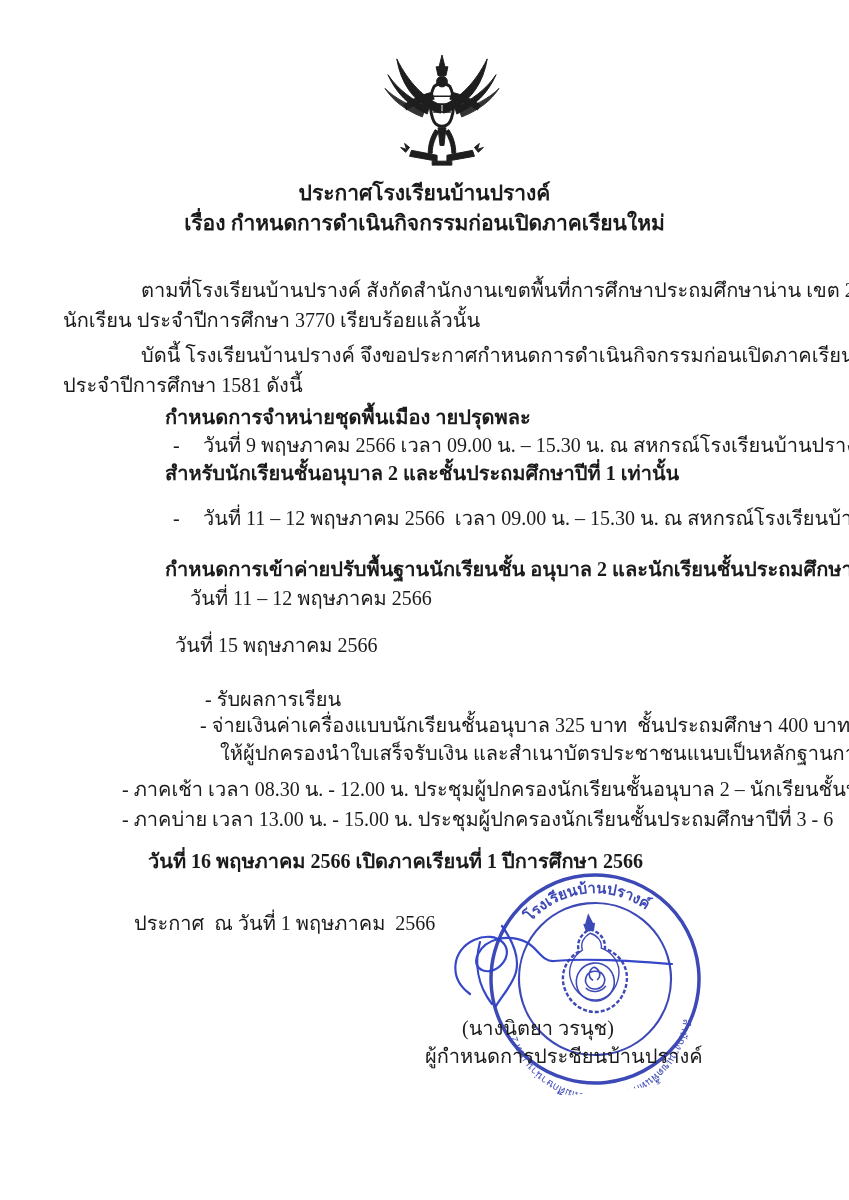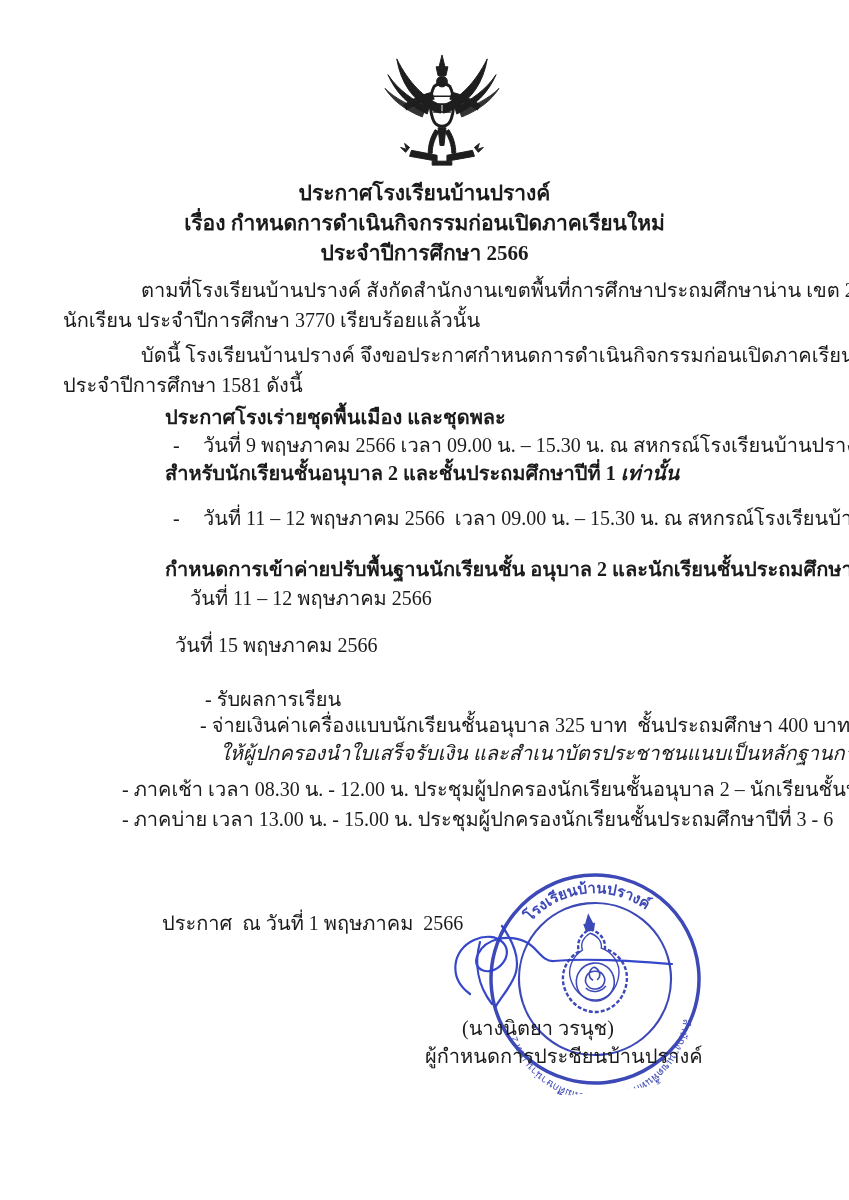--- a/index.html
+++ b/index.html
@@ -7,21 +7,21 @@
     position:relative;
     width:849px;height:1200px;
     margin:0 auto;
     background:#ffffff;
     font-family:"Liberation Serif","DejaVu Sans",serif;
     color:#1b1b1b;
     overflow:hidden;
   }
   .line{position:absolute;white-space:pre;font-size:20px;line-height:1.3;}
   .bold{font-weight:bold;}
-  .italic{font-style:italic;}
+  .italic{}
   .title-line{position:absolute;left:0;right:0;text-align:center;font-size:21px;font-weight:bold;white-space:pre;}
   .emblem-wrap{position:absolute;left:383px;top:54px;width:118px;height:118px;}
   .stamp-wrap{position:absolute;left:482px;top:866px;width:226px;height:226px;transform:rotate(-6deg);}
   .sig-wrap{position:absolute;left:440px;top:912px;width:270px;height:110px;}
   svg{display:block;}
 </style>
 </head>
 <body>
 
 <div class="page">
@@ -59,46 +59,46 @@
         <path d="M27,94 l-5,-4 l2,6 l-6,-2 l5,5 Z"></path>
         <path d="M93,94 l5,-4 l-2,6 l6,-2 l-5,5 Z"></path>
 
         <path d="M50,108 h20 v4 h-20 Z"></path>
       </g>
     </svg>
   </div>
 
   <div class="title-line" style="top:206px">เรื่อง กำหนดการดำเนินกิจกรรมก่อนเปิดภาคเรียนใหม่</div>
   <div class="title-line" style="top:176px">ประกาศโรงเรียนบ้านปรางค์</div>
-  <div class="title-line" style="top:236px">ประจำปีการศึกษา 2566</div>
 
   <div class="line" style="left:141px;top:277px">ตามที่โรงเรียนบ้านปรางค์ สังกัดสำนักงานเขตพื้นที่การศึกษาประถมศึกษาน่าน เขต 2  ได้ดำเนินการรับสมัคร</div>
   <div class="line" style="left:63px;top:307px">นักเรียน ประจำปีการศึกษา 3770 เรียบร้อยแล้วนั้น</div>
   <div class="line" style="left:141px;top:342px">บัดนี้ โรงเรียนบ้านปรางค์ จึงขอประกาศกำหนดการดำเนินกิจกรรมก่อนเปิดภาคเรียนใหม่</div>
   <div class="line" style="left:63px;top:372px">ประจำปีการศึกษา 1581 ดังนี้</div>
 
-  <div class="line bold" style="left:165px;top:404px">ประกาศโรงเร่ายชุดพื้นเมือง และชุดพละ</div>
+  <div class="line bold" style="left:165px;top:404px">กำหนดการจำหน่ายชุดพื้นเมือง ายปรุดพละ</div>
   <div class="line" style="left:173px;top:432px">-</div>
   <div class="line" style="left:203px;top:432px">วันที่ 9 พฤษภาคม 2566 เวลา 09.00 น. – 15.30 น. ณ สหกรณ์โรงเรียนบ้านปรางค์</div>
   <div class="line bold" style="left:165px;top:460px"><span>สำหรับนักเรียนชั้นอนุบาล 2 และชั้นประถมศึกษาปีที่ 1 </span><span class="italic">เท่านั้น</span></div>
   <div class="line" style="left:173px;top:505px">-</div>
   <div class="line" style="left:203px;top:505px">วันที่ 11 – 12 พฤษภาคม 2566  เวลา 09.00 น. – 15.30 น. ณ สหกรณ์โรงเรียนบ้านปรางค์</div>
 
   <div class="line bold" style="left:165px;top:556px">กำหนดการเข้าค่ายปรับพื้นฐานนักเรียนชั้น อนุบาล 2 และนักเรียนชั้นประถมศึกษาปีที่ 1</div>
   <div class="line" style="left:190px;top:585px">วันที่ 11 – 12 พฤษภาคม 2566</div>
 
   <div class="line" style="left:175px;top:632px">วันที่ 15 พฤษภาคม 2566</div>
   <div class="line" style="left:205px;top:686px">- รับผลการเรียน</div>
   <div class="line" style="left:200px;top:712px">- จ่ายเงินค่าเครื่องแบบนักเรียนชั้นอนุบาล 325 บาท  ชั้นประถมศึกษา 400 บาท</div>
   <div class="line italic" style="left:220px;top:740px">ให้ผู้ปกครองนำใบเสร็จรับเงิน และสำเนาบัตรประชาชนแนบเป็นหลักฐานการรับเงิน</div>
   <div class="line" style="left:122px;top:776px">- ภาคเช้า เวลา 08.30 น. - 12.00 น. ประชุมผู้ปกครองนักเรียนชั้นอนุบาล 2 – นักเรียนชั้นประถมศึกษาปีที่ 2</div>
   <div class="line" style="left:122px;top:806px">- ภาคบ่าย เวลา 13.00 น. - 15.00 น. ประชุมผู้ปกครองนักเรียนชั้นประถมศึกษาปีที่ 3 - 6</div>
 
+  <div class="line bold" style="left:148px;top:848px">วันที่ 16 พฤษภาคม 2566 เปิดภาคเรียนที่ 1 ปีการศึกษา 2566</div>
 
-  <div class="line" style="left:162px;top:910px">ประกาศ  ณ วันที่ 1 พฤษภาคม  2566</div>
+  <div class="line" style="left:134px;top:910px">ประกาศ  ณ วันที่ 1 พฤษภาคม  2566</div>
 
   <div class="stamp-wrap">
     <svg width="226" height="226" viewBox="-113 -113 226 226" aria-hidden="true">
       <g fill="none" stroke="#3d49b6">
         <circle r="104" stroke-width="3.5"></circle>
         <circle r="76" stroke-width="2.2"></circle>
 
         <path id="stampTopArc" d="M -80.8,-29.4 A 86,86 0 0 1 80.8,-29.4" stroke="none"></path>
         <path id="stampBottomArc" d="M 84.7,14.9 A 86,86 0 1 1 -84.7,14.9" stroke="none"></path>
 

